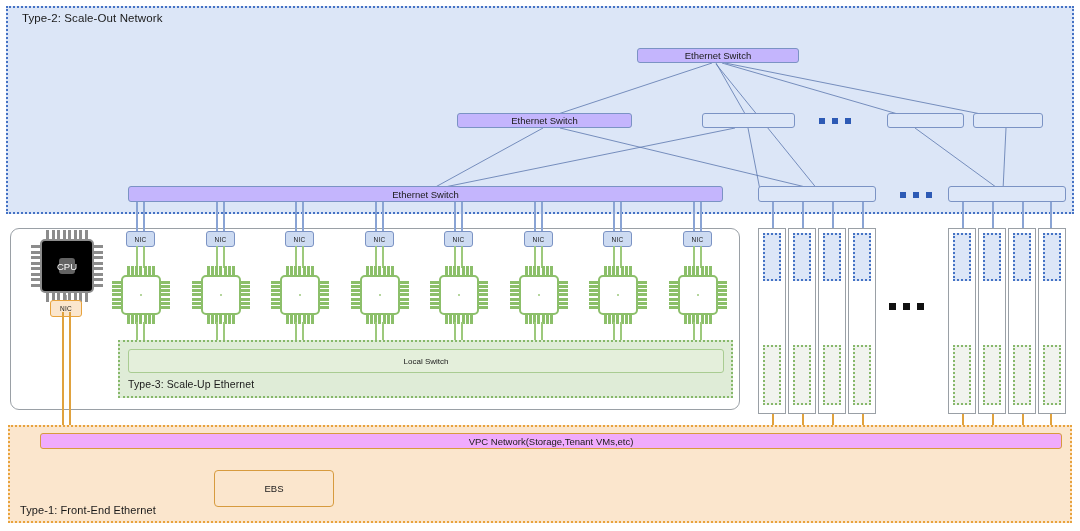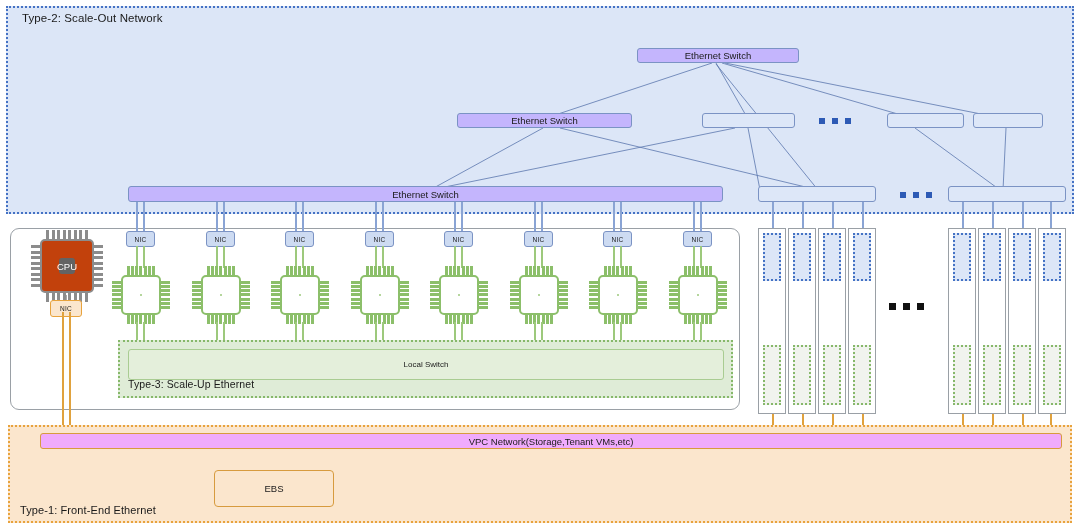--- a/index.html
+++ b/index.html
@@ -88,21 +88,21 @@
     display:flex;align-items:center;justify-content:center;
     font-size:9.5px;
   }
   .pinrow{position:absolute;display:flex;justify-content:space-between;}
   .pinrow.h{left:15px;right:15px;height:9px;}
   .pinrow.v{top:15px;bottom:15px;width:9px;flex-direction:column;}
   .pinrow.h i{width:3px;height:9px;display:block;}
   .pinrow.v i{width:9px;height:3px;display:block;}
 
   
-  .chip-cpu .body{background:#c2410c;border:2px solid #8c8c8c;}
+  .chip-cpu .body{background:#000000;border:2px solid #8c8c8c;}
   .chip-cpu .core{background:#636363;color:#ffffff;}
   .chip-cpu .pinrow i{background:#8c8c8c;}
   
   .chip-gpu .body{background:#ffffff;border:2px solid #8cbf6a;}
   .chip-gpu .core{background:#9dc97c;color:#ffffff;}
   .chip-gpu .pinrow i{background:#8cbf6a;}
 
   
   .nic{
     position:absolute;
@@ -716,21 +716,21 @@
     <div class="body">
         <div class="core">
           <span>GPU</span>
         </div>
       </div>
   </div>
   <div class="cable cable-green abs" style="left:693px;top:322px;width:2px;height:28px;"></div>
   <div class="cable cable-green abs" style="left:700px;top:322px;width:2px;height:28px;"></div>
 
   <div class="zone zone-scaleup"></div>
-  <div class="localsw" style="left:128px;top:349px;width:596px;height:31px;">
+  <div class="localsw" style="left:128px;top:349px;width:596px;height:24px;">
     <span>Local Switch</span>
   </div>
   <div class="zone-label" style="left:128px;top:378px;font-size:10.5px;">Type-3: Scale-Up Ethernet</div>
 
   <div class="cable cable-blue abs" style="left:772px;top:202px;width:1.5px;height:28px;"></div>
   <div class="cable cable-blue abs" style="left:802px;top:202px;width:1.5px;height:28px;"></div>
   <div class="cable cable-blue abs" style="left:832px;top:202px;width:1.5px;height:28px;"></div>
   <div class="cable cable-blue abs" style="left:862px;top:202px;width:1.5px;height:28px;"></div>
 
   <div class="rack" style="left:758px;top:228px;width:28px;height:186px;">

